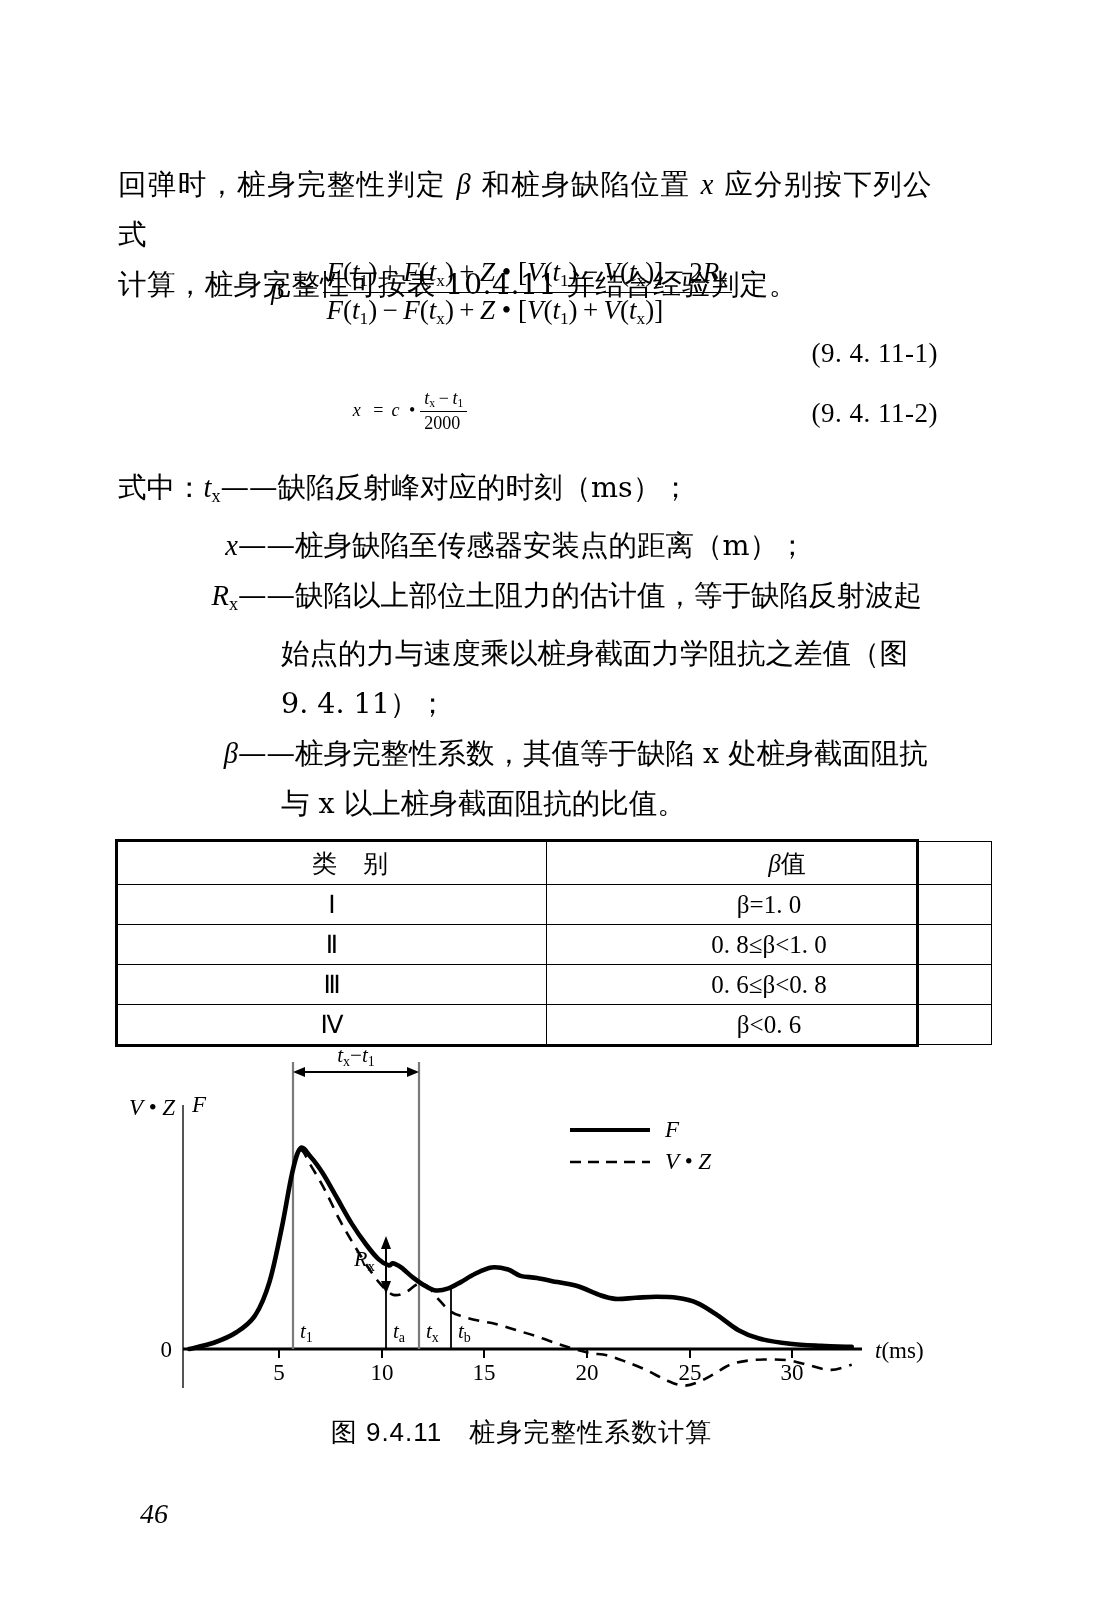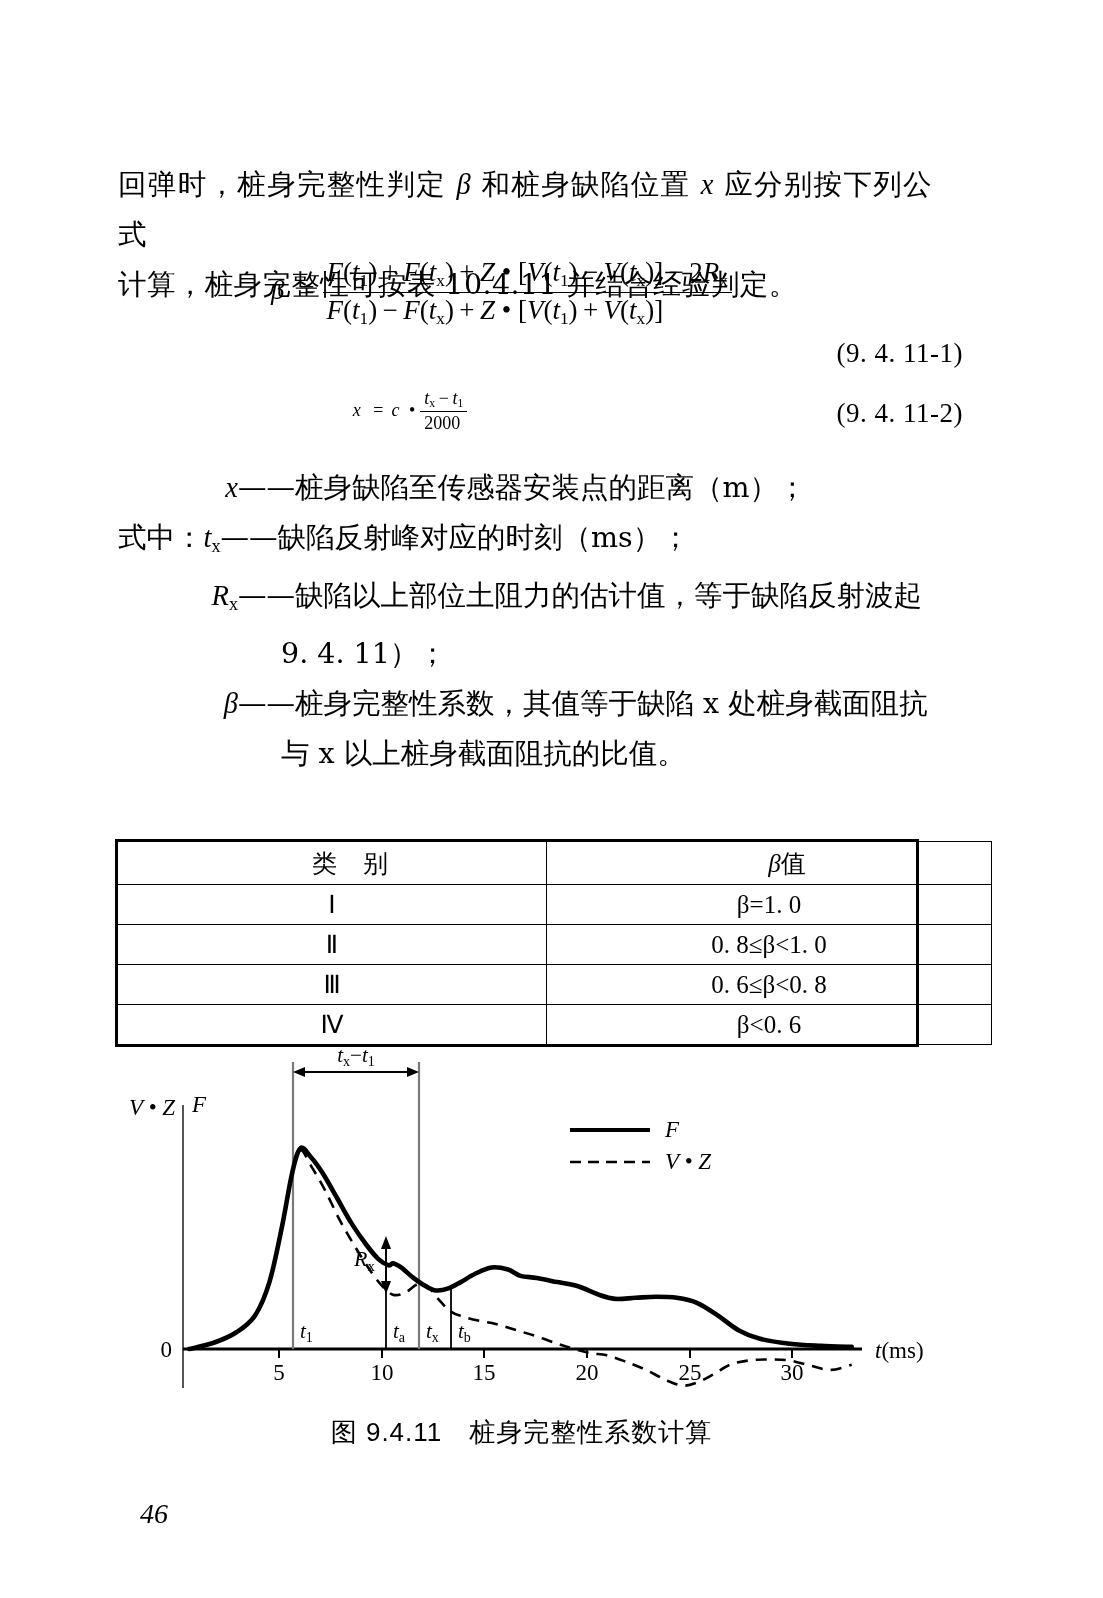--- a/index.html
+++ b/index.html
@@ -51,21 +51,20 @@
     vertical-align: middle;
     text-align: left;
     line-height: 1.22;
   }
   .frac .num { display:block; padding: 0 4px 1px 4px; }
   .frac .den { display:block; border-top: 1.6px solid #000; padding: 1px 4px 0 4px; }
   .eqlabel {
     position: absolute;
     font-size: 27px;
     letter-spacing: 0.5px;
-    padding-left: 25px;
   }
   .eq1label { left: 0; top: 338px; width: 938px; text-align: right; }
 
   
   .eq2 {
     position: absolute;
     left: 0px;
     top: 388px;
     width: 820px;
     text-align: center;
@@ -184,29 +183,30 @@
   <div class="eq2">
     <span class="mi">x</span>
     <span style="padding:0 8px;">=</span><span class="mi">c</span>
     <span style="padding:0 5px;">•</span><span class="frac"><span class="num"><span class="mi">t</span><sub class="sb">x</sub> − <span class="mi">t</span><sub class="sb">1</sub></span><span class="den">2000</span></span>
   </div>
   <div class="eqlabel eq2label">(9. 4. 11-2)</div>
 
   <div class="defs">
 
     <div class="defrow">
+      <span class="han">式中：</span><span class="mi">t</span><sub class="sb">x</sub><span class="han">——</span><span class="han">缺陷反射峰对应的时刻（ms）；</span>
+    </div>
+
+    <div class="defrow">
       <span class="def-lead"><span class="mi">x</span></span><span class="han">——</span><span class="han">桩身缺陷至传感器安装点的距离（m）；</span>
     </div>
 
     <div class="defrow">
-      <span class="han">式中：</span><span class="mi">t</span><sub class="sb">x</sub><span class="han">——</span><span class="han">缺陷反射峰对应的时刻（ms）；</span>
-    </div>
-
-    <div class="defrow">
       <span class="def-lead"><span class="mi">R</span><sub class="sb">x</sub></span><span class="han">——</span><span class="han">缺陷以上部位土阻力的估计值，等于缺陷反射波起</span>
+      <span class="def-cont han">始点的力与速度乘以桩身截面力学阻抗之差值（图</span>
       <span class="def-cont han">9. 4. 11）；</span>
     </div>
 
     <div class="defrow">
       <span class="def-lead"><span class="mi">β</span></span><span class="han">——</span><span class="han">桩身完整性系数，其值等于缺陷 x 处桩身截面阻抗</span>
       <span class="def-cont han">与 x 以上桩身截面阻抗的比值。</span>
     </div>
 
   </div>
 

